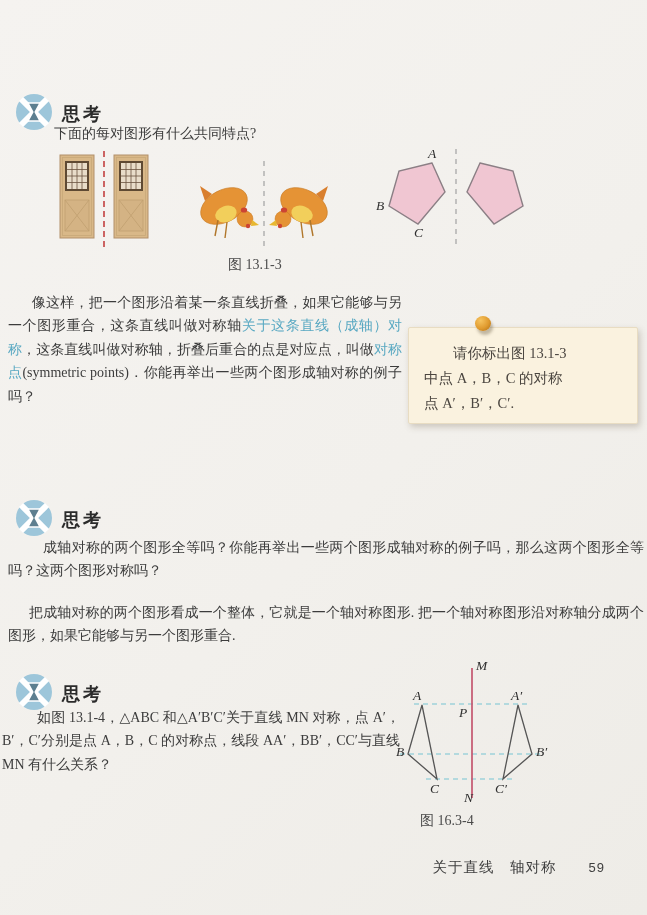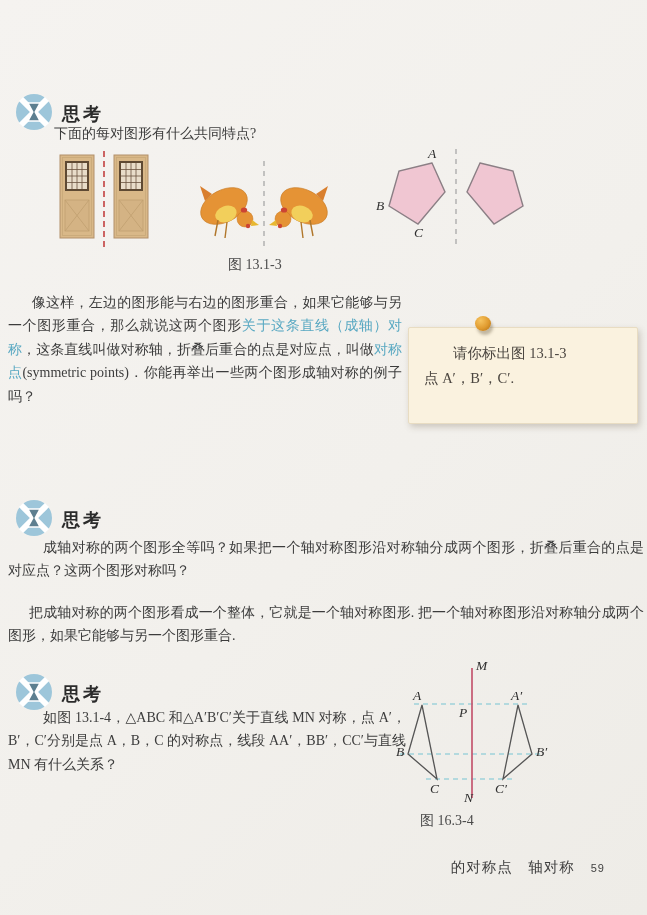--- a/index.html
+++ b/index.html
@@ -25,21 +25,21 @@
     font-size:14.5px; line-height:25px; color:#4b4640;
   }
   .note .ln1 { text-indent:2em; }
   .pin { position:absolute; width:16px; height:15px; border-radius:50%;
     background:radial-gradient(circle at 35% 30%,#f6c35f,#e09a2e 55%,#a86a14);
     box-shadow:2px 4px 3px rgba(90,75,50,0.35); }
   .fl { position:absolute; font-style:italic; font-size:13.5px; color:#2f2f2f;
     font-family:"Liberation Serif","DejaVu Serif",serif; }
   .footer { font-size:14.5px; color:#3f3f3f; letter-spacing:1px; }
   .footer .pgnum { font-family:"Liberation Sans","DejaVu Sans",sans-serif;
-    font-size:11px; margin-left:16px; }
+    font-size:13px; margin-left:32px; }
 </style>
 </head>
 <body>
 
 <div class="page">
 
   <svg class="abs think-icon" style="left:14px;top:92px" viewBox="0 0 40 40">
     <circle cx="20" cy="20" r="18" fill="#9dc6da"></circle>
     <line x1="7" y1="7" x2="33" y2="33" stroke="#ffffff" stroke-width="6"></line>
     <line x1="33" y1="7" x2="7" y2="33" stroke="#ffffff" stroke-width="6"></line>
@@ -119,50 +119,51 @@
       <polygon points="108,17 141,25 151,60 122,78 95,46" fill="#f0c6d2" stroke="#8b7f85" stroke-width="1.4"></polygon>
     </svg>
     <span class="fl" style="left:56px;top:0px">A</span>
     <span class="fl" style="left:4px;top:52px">B</span>
     <span class="fl" style="left:42px;top:79px">C</span>
   </div>
 
   <div class="abs caption" style="left:228px;top:256px;width:124px">图 13.1-3</div>
 
   <div class="abs bodytext" style="left:8px;top:291px;width:394px">
-    <p><span>像这样，左边的图形能与右边的图形重合，如果它能够与另一个图形重合，那么就说这两个图形</span><span class="hl">关于这条直线（成轴）对称</span><span>，这条直线叫做对称轴，折叠后重合的点是对应点，叫做</span><span class="hl">对称点</span><span>(symmetric points)．你能再举出一些两个图形成轴对称的例子吗？</span></p>
+    <p><span>像这样，把一个图形沿着某一条直线折叠，如果它能够与另一个图形重合，这条直线叫做对称轴</span><span class="hl">关于这条直线（成轴）对称</span><span>，这条直线叫做对称轴，折叠后重合的点是对应点，叫做</span><span class="hl">对称点</span><span>(symmetric points)．你能再举出一些两个图形成轴对称的例子吗？</span></p>
   </div>
 
   <div class="abs note" style="left:408px;top:327px;width:230px;height:97px">
     <div class="pin" style="left:66px;top:-12px"></div>
     <div class="ln1">请你标出图 13.1-3</div>
+    <div>中点 A，B，C 的对称</div>
     <div>点 A′，B′，C′.</div>
   </div>
 
   <svg class="abs think-icon" style="left:14px;top:498px" viewBox="0 0 40 40">
     <circle cx="20" cy="20" r="18" fill="#9dc6da"></circle>
     <line x1="7" y1="7" x2="33" y2="33" stroke="#ffffff" stroke-width="6"></line>
     <line x1="33" y1="7" x2="7" y2="33" stroke="#ffffff" stroke-width="6"></line>
     <path d="M14,11 h12 l-4.8,9 4.8,9 h-12 l4.8,-9 z" fill="#5d7f90" stroke="#ffffff" stroke-width="1.5"></path>
   </svg>
   <div class="abs think-label" style="left:62px;top:508px">思考</div>
-  <div class="abs bodytext q-indent" style="left:8px;top:536px;width:636px">成轴对称的两个图形全等吗？如果把一个轴对称图形沿对称轴分成两个图形，折叠后重合的点是对应点？这两个图形对称吗？</div>
+  <div class="abs bodytext q-indent" style="left:8px;top:536px;width:636px">成轴对称的两个图形全等吗？你能再举出一些两个图形成轴对称的例子吗，那么这两个图形全等吗？这两个图形对称吗？</div>
 
   <div class="abs bodytext" style="left:8px;top:601px;width:636px">
     <p style="text-indent:1.5em">把成轴对称的两个图形看成一个整体，它就是一个轴对称图形. 把一个轴对称图形沿对称轴分成两个图形，如果它能够与另一个图形重合.</p>
   </div>
 
   <svg class="abs think-icon" style="left:14px;top:672px" viewBox="0 0 40 40">
     <circle cx="20" cy="20" r="18" fill="#9dc6da"></circle>
     <line x1="7" y1="7" x2="33" y2="33" stroke="#ffffff" stroke-width="6"></line>
     <line x1="33" y1="7" x2="7" y2="33" stroke="#ffffff" stroke-width="6"></line>
     <path d="M14,11 h12 l-4.8,9 4.8,9 h-12 l4.8,-9 z" fill="#5d7f90" stroke="#ffffff" stroke-width="1.5"></path>
   </svg>
   <div class="abs think-label" style="left:62px;top:682px">思考</div>
-  <div class="abs bodytext q-indent" style="left:8px;top:706px;width:398px">如图 13.1-4，△ABC 和△A′B′C′关于直线 MN 对称，点 A′，B′，C′分别是点 A，B，C 的对称点，线段 AA′，BB′，CC′与直线 MN 有什么关系？</div>
+  <div class="abs bodytext q-indent" style="left:2px;top:706px;width:398px">如图 13.1-4，△ABC 和△A′B′C′关于直线 MN 对称，点 A′，B′，C′分别是点 A，B，C 的对称点，线段 AA′，BB′，CC′与直线 MN 有什么关系？</div>
 
   <div class="abs" style="left:398px;top:662px;width:246px;height:144px">
     <svg width="246" height="144" viewBox="0 0 246 144">
       <line x1="16" y1="42" x2="130" y2="42" stroke="#9ed2da" stroke-width="1.3" stroke-dasharray="5,4"></line>
       <line x1="2" y1="92" x2="142" y2="92" stroke="#9ed2da" stroke-width="1.3" stroke-dasharray="5,4"></line>
       <line x1="28" y1="117" x2="115" y2="117" stroke="#9ed2da" stroke-width="1.3" stroke-dasharray="5,4"></line>
       <line x1="74" y1="6" x2="74" y2="136" stroke="#c4566f" stroke-width="1.7"></line>
       <polygon points="24,43 10,92 39,117" fill="none" stroke="#555555" stroke-width="1.3"></polygon>
       <polygon points="120,43 134,92 105,117" fill="none" stroke="#555555" stroke-width="1.3"></polygon>
     </svg>
@@ -172,16 +173,16 @@
     <span class="fl" style="left:15px;top:26px">A</span>
     <span class="fl" style="left:-2px;top:82px">B</span>
     <span class="fl" style="left:32px;top:119px">C</span>
     <span class="fl" style="left:113px;top:26px">A′</span>
     <span class="fl" style="left:138px;top:82px">B′</span>
     <span class="fl" style="left:97px;top:119px">C′</span>
   </div>
   <div class="abs caption" style="left:420px;top:812px;width:125px">图 16.3-4</div>
 
   <div class="abs footer" style="right:42px;top:858px">
-    <span>的对称点　轴对称</span><span class="pgnum">59</span>
+    <span>关于直线　轴对称</span><span class="pgnum">59</span>
   </div>
 
 </div>
 
 </body></html>

